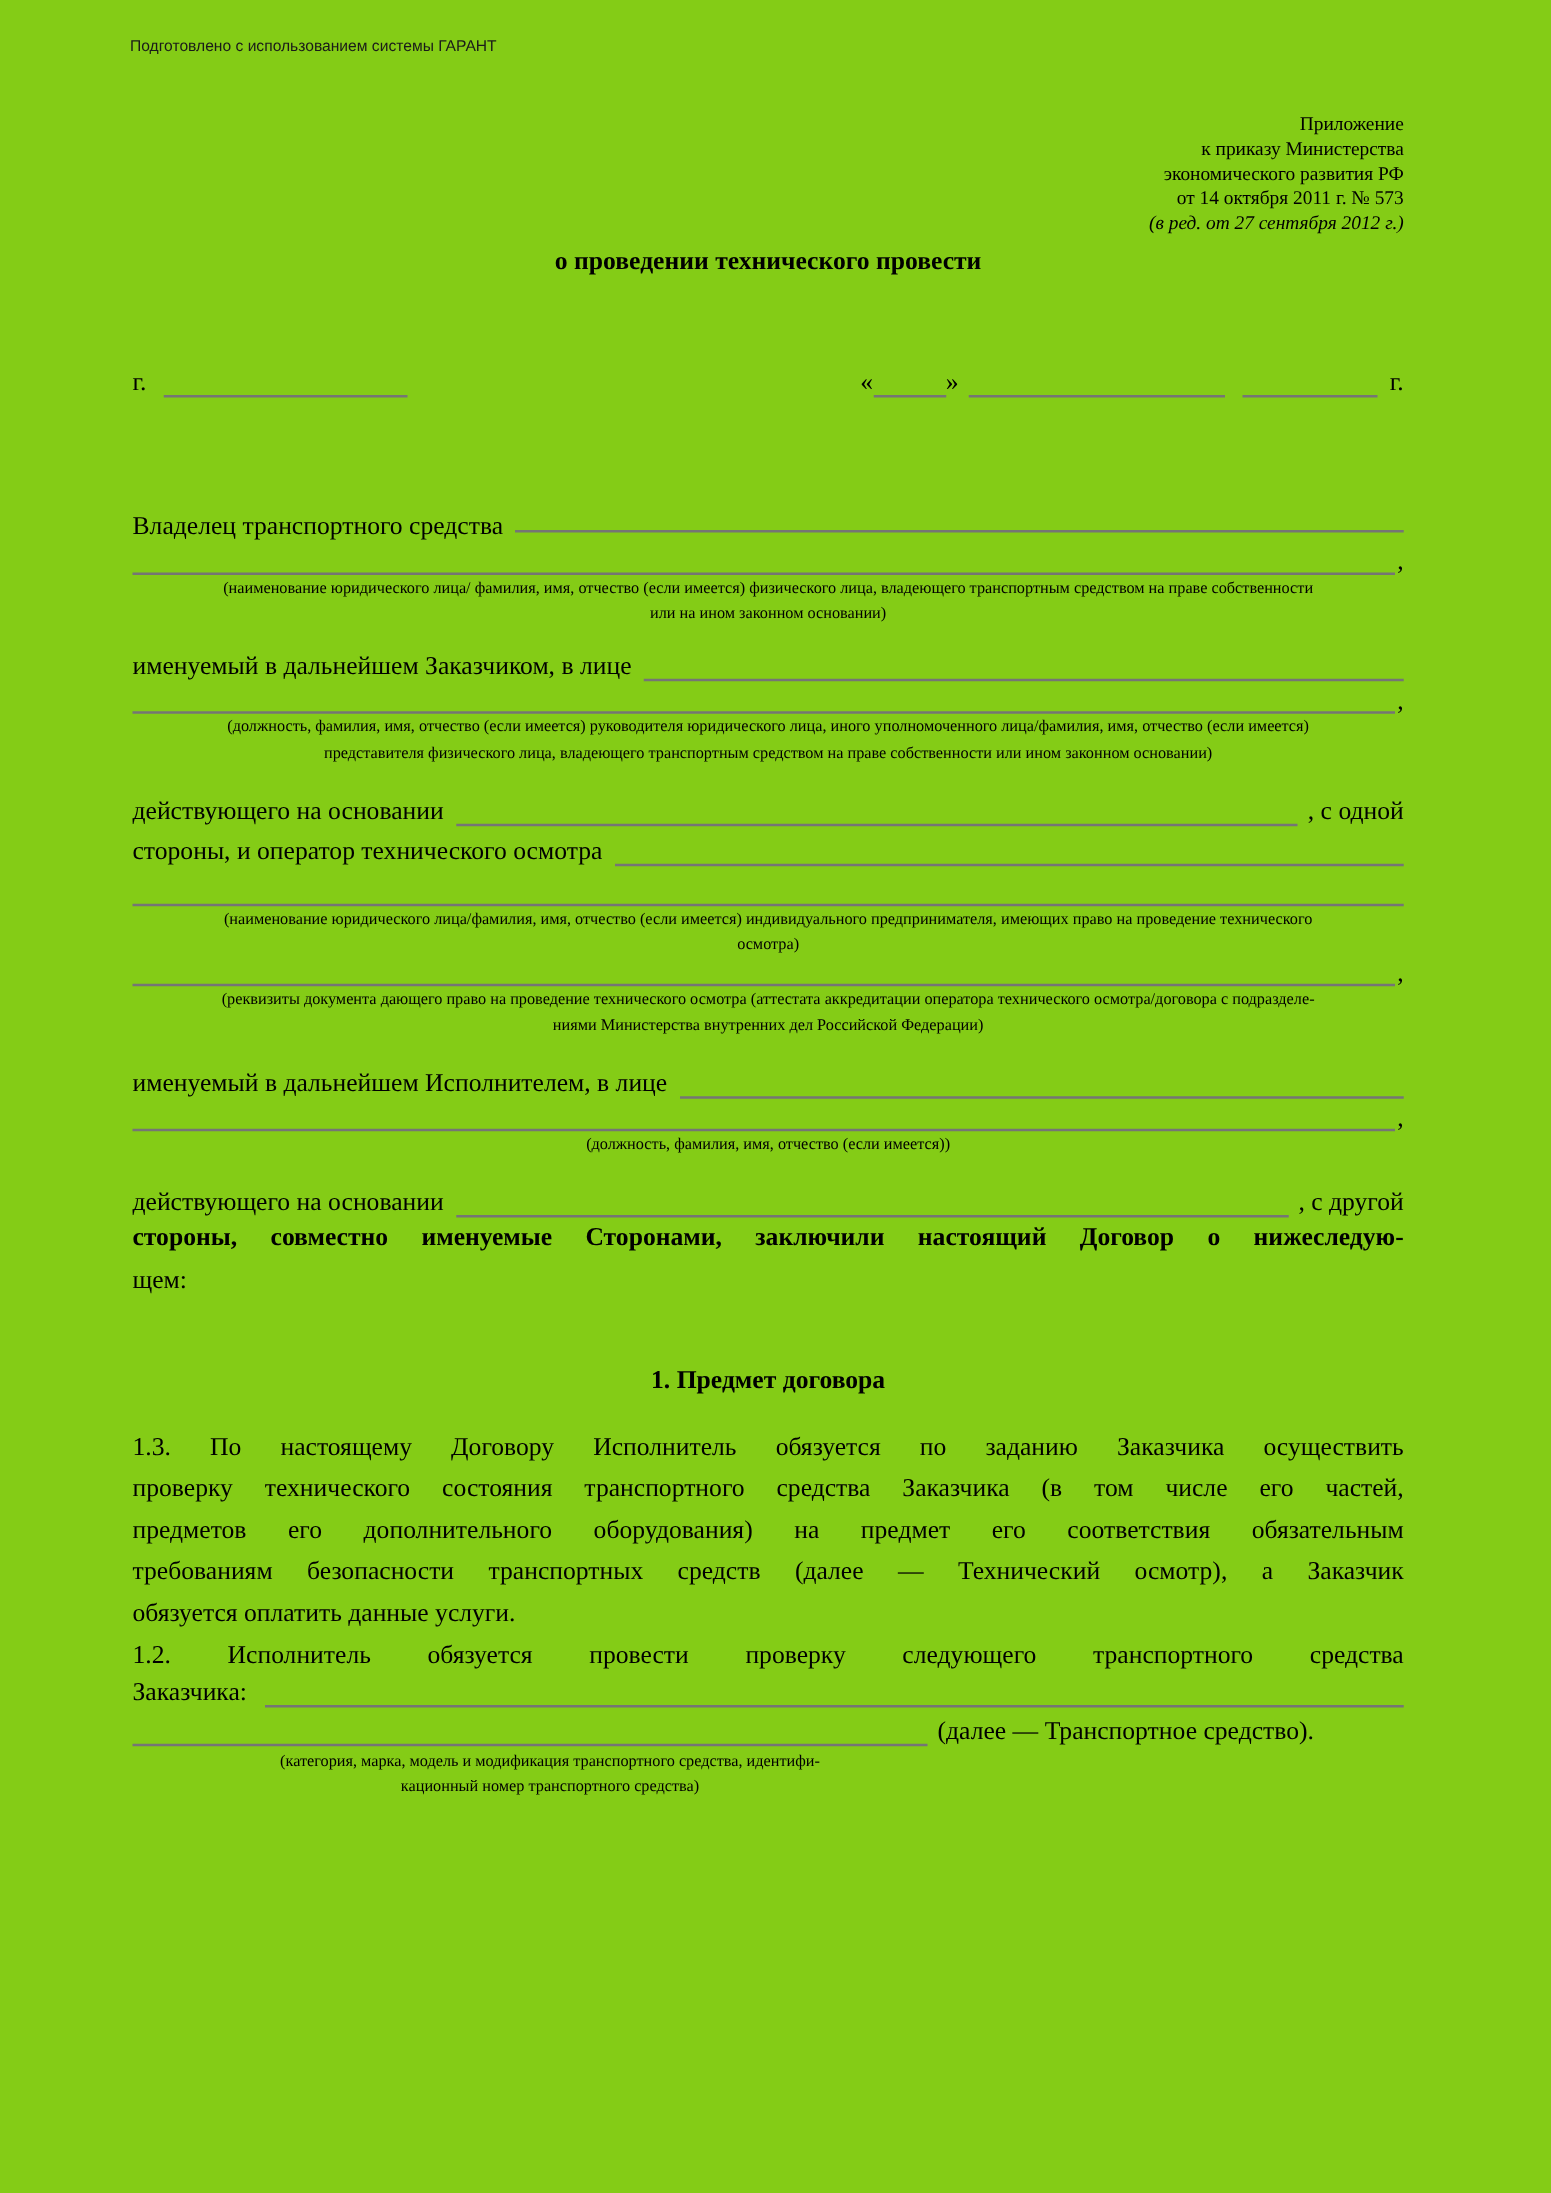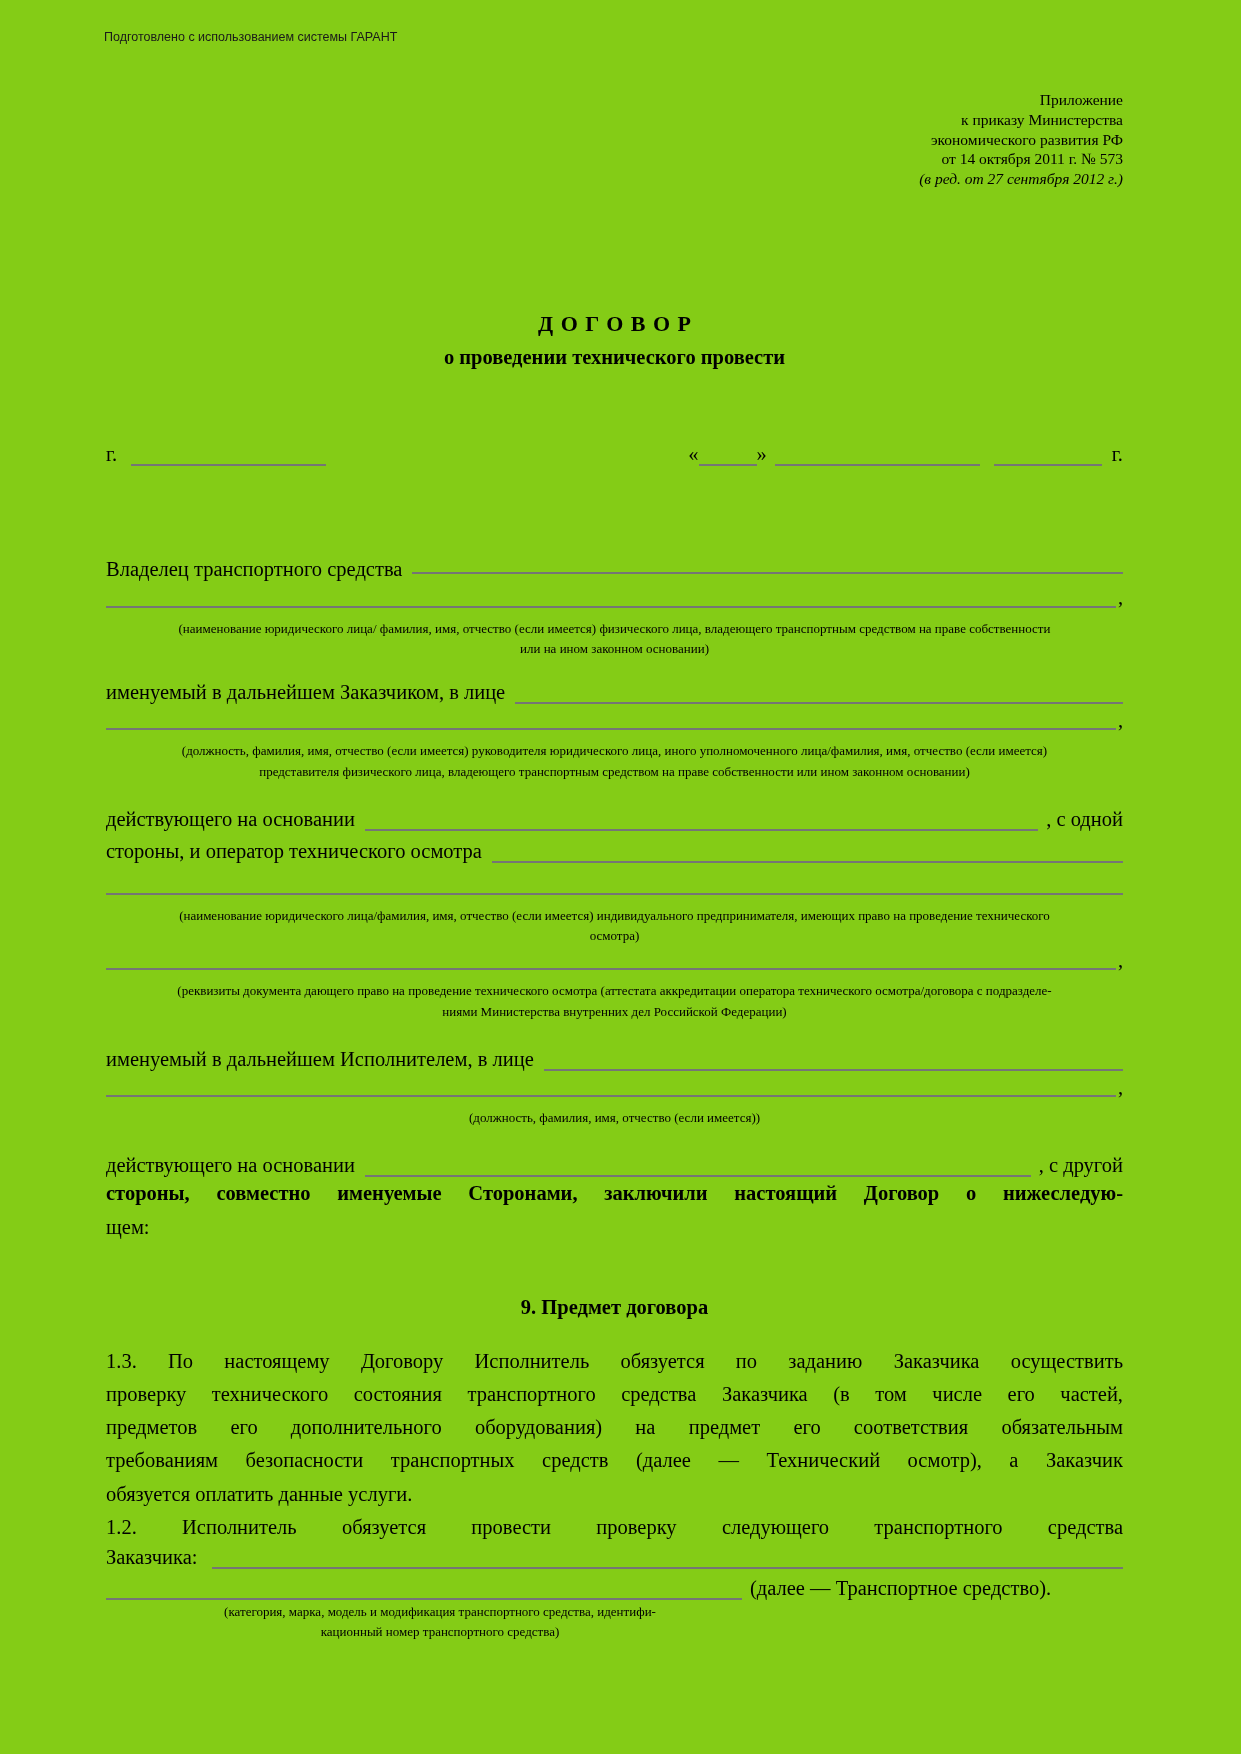--- a/index.html
+++ b/index.html
@@ -54,21 +54,21 @@
   .spacer  { flex: 1 1 auto; }
   .w-day   { width: 58px; }
   .w-month { width: 205px; margin-left: 8px; }
   .w-year  { width: 108px; margin-left: 14px; }
   .yr { margin-left: 10px; }
   .gap8  { margin-left: 10px; }
   .caption {
     text-align: center;
     font-size: 13px;
     line-height: 1.55;
-    margin-top: 11px;
+    margin-top: 0;
   }
   .comma { margin-left: 2px; line-height: 1; }
   .para-line { font-size: 20.5px; line-height: 1.62; }
   .jl { text-align: justify; text-align-last: justify; }
   .sec-head {
     margin: 52px 0 0 0;
     text-align: center;
     font-size: 20.5px;
     font-weight: bold;
   }
@@ -99,21 +99,20 @@
   <div class="guard">Подготовлено с использованием системы ГАРАНТ</div>
 
   <div class="annex">
     <div>Приложение</div>
     <div>к приказу Министерства</div>
     <div>экономического развития РФ</div>
     <div>от 14 октября 2011 г. № 573</div>
     <div class="edition">(в ред. от 27 сентября 2012 г.)</div>
   </div>
 
-  <h1 class="title">ДОГОВОР</h1>
   <h2 class="subtitle">о проведении технического провести</h2>
 
   <div class="row fs dateline">
     <span class="lbl">г.</span>
     <span class="bl w-city"></span>
     <span class="spacer"></span>
     <span class="lbl">«</span>
     <span class="bl w-day"></span>
     <span class="lbl">»</span>
     <span class="bl w-month"></span>
@@ -186,21 +185,21 @@
   </div>
 
   <div class="row fs mt30">
     <span class="lbl">действующего на основании</span>
     <span class="fill gap8"></span>
     <span class="tail">, с другой</span>
   </div>
   <div class="para-line jl" style="margin-top:0;font-weight:bold;">стороны, совместно именуемые Сторонами, заключили настоящий Договор о нижеследую-</div>
   <div class="para-line">щем:</div>
 
-  <h3 class="sec-head">9. Предмет договора</h3>
+  <h3 class="sec-head">1. Предмет договора</h3>
 
   <div class="p11">
     <div class="para-line jl">1.3. По настоящему Договору Исполнитель обязуется по заданию Заказчика осуществить</div>
     <div class="para-line jl">проверку технического состояния транспортного средства Заказчика (в том числе его частей,</div>
     <div class="para-line jl">предметов его дополнительного оборудования) на предмет его соответствия обязательным</div>
     <div class="para-line jl">требованиям безопасности транспортных средств (далее — Технический осмотр), а Заказчик</div>
     <div class="para-line">обязуется оплатить данные услуги.</div>
   </div>
 
   <div class="para-line jl">1.2. Исполнитель обязуется провести проверку следующего транспортного средства</div>

